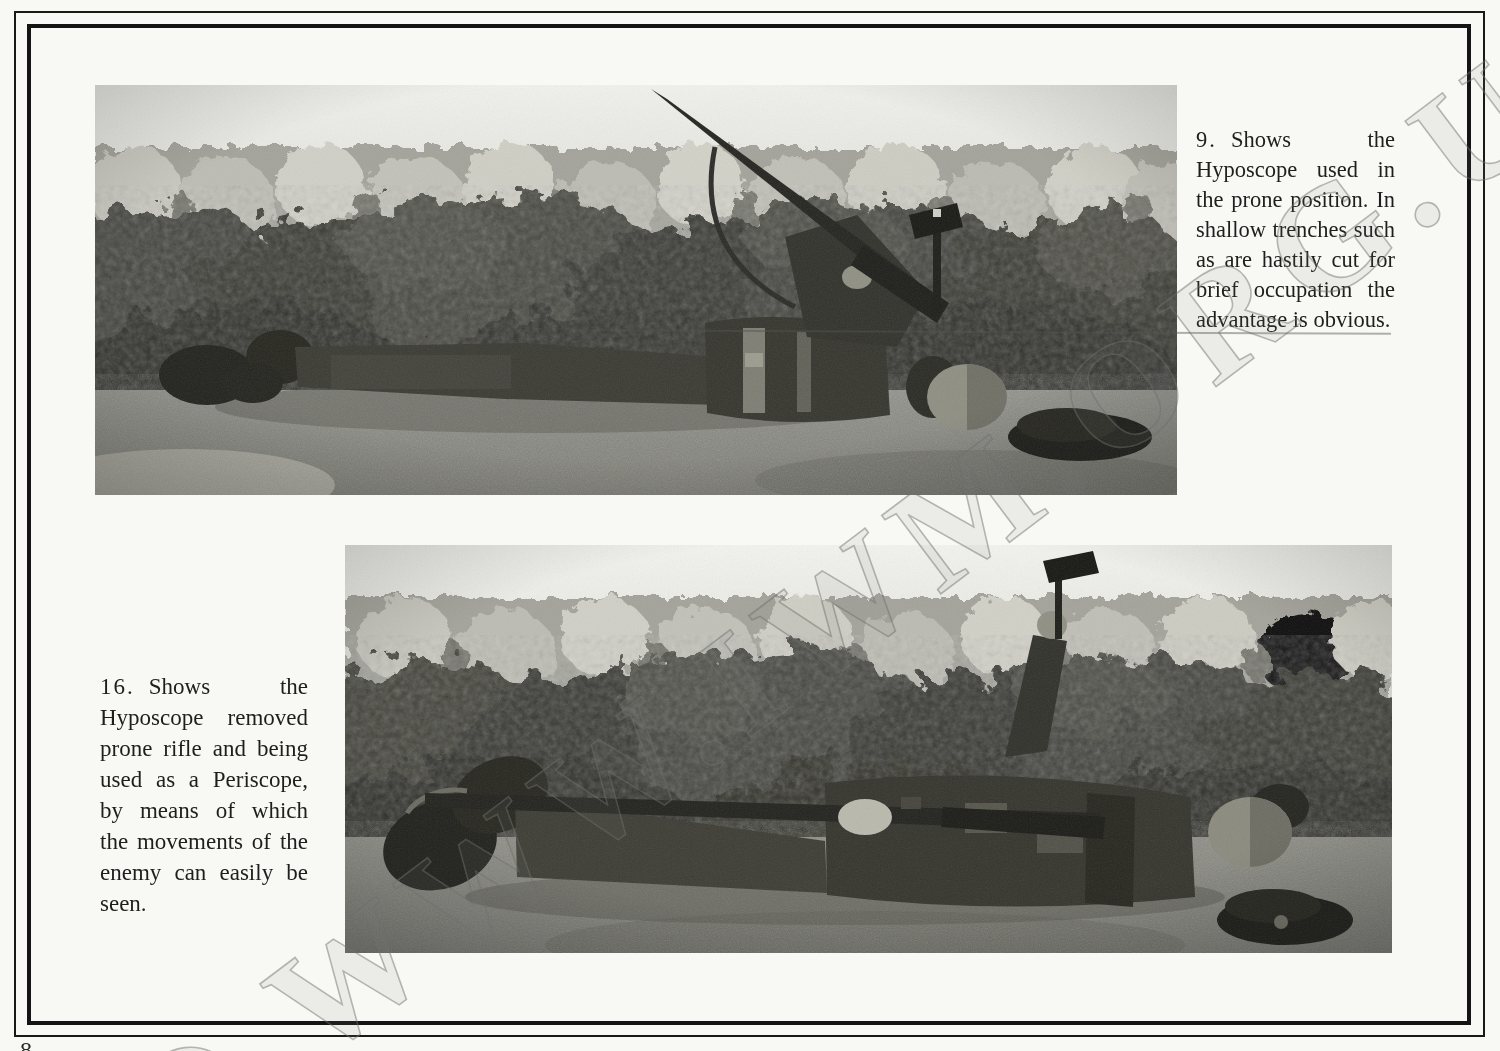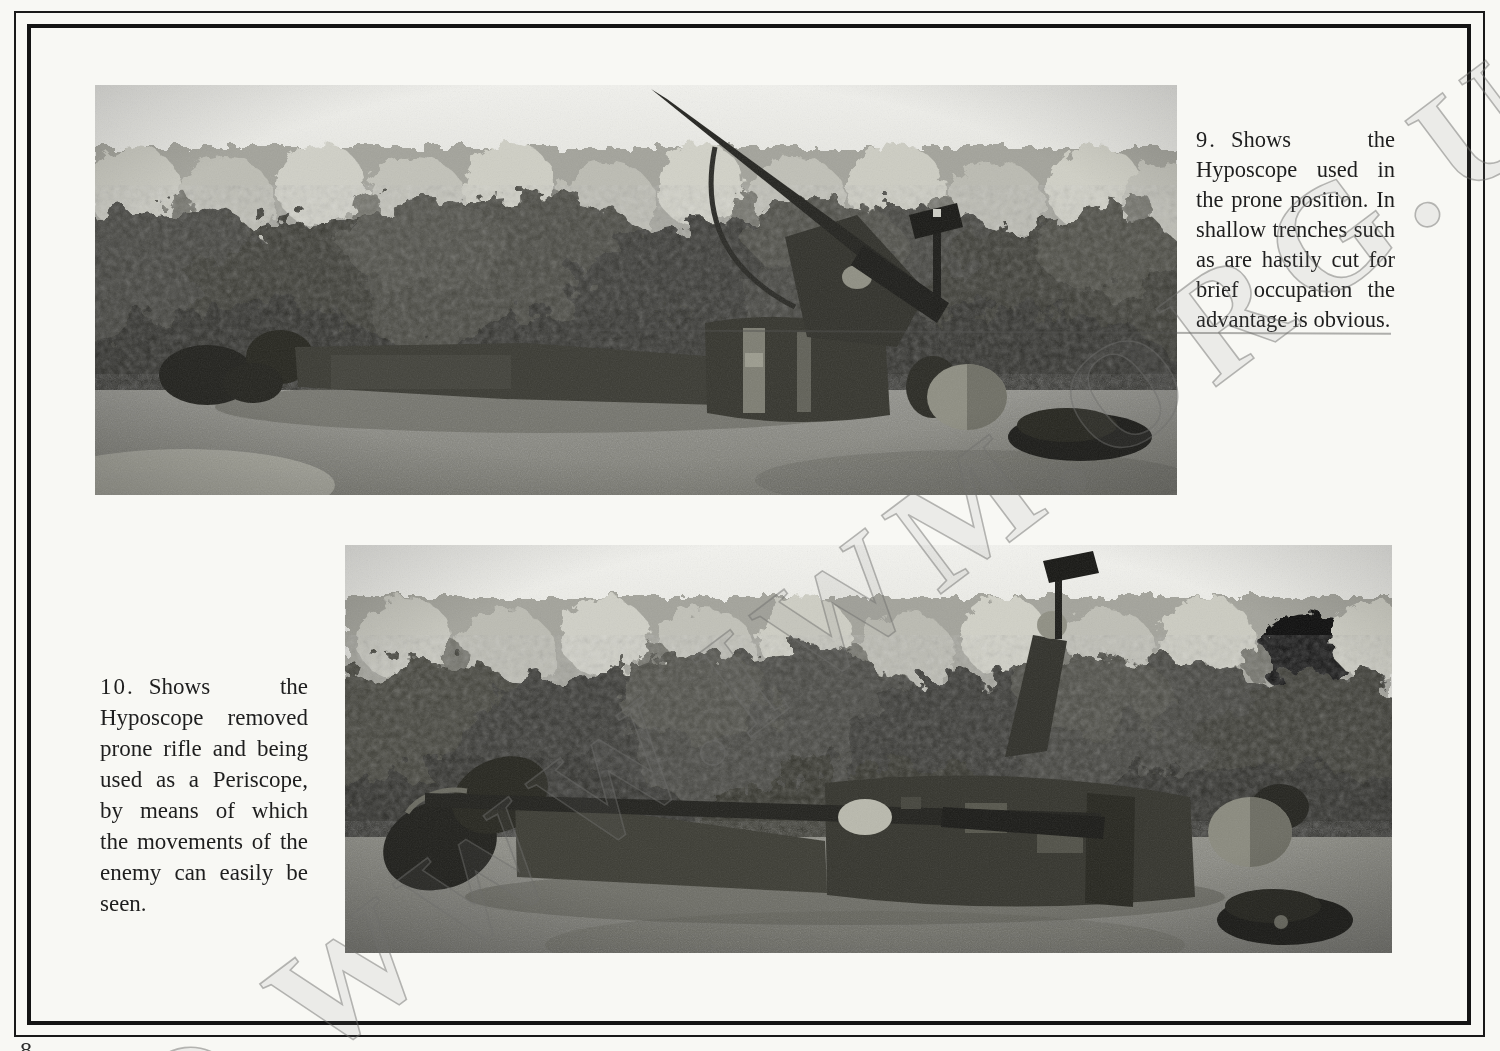--- a/index.html
+++ b/index.html
@@ -268,19 +268,19 @@
       <g>
         <rect x="710" y="22" width="7" height="72" fill="#1c1c19"></rect>
         <polygon points="698,16 748,6 754,28 704,38" fill="#161613"></polygon>
       </g>
 
       <rect x="0" y="0" width="1047" height="408" filter="url(#b-grain)" opacity="0.13"></rect>
       <rect x="0" y="0" width="1047" height="408" fill="url(#b-vign)"></rect>
     </svg>
   </div>
 
-  <p class="caption" id="caption10"><span class="fignum">10.</span><span>Shows the Hyposcope removed prone rifle and being used as a Periscope, by means of which the movements of the enemy can easily be seen.</span></p>
+  <p class="caption" id="caption10"><span class="fignum">16.</span><span>Shows the Hyposcope removed prone rifle and being used as a Periscope, by means of which the movements of the enemy can easily be seen.</span></p>
 
   <div class="watermark">© WWW.IWM.ORG.UK</div>
 
   <div class="pagenum">8</div>
 
 </div>
 
 </body></html>

